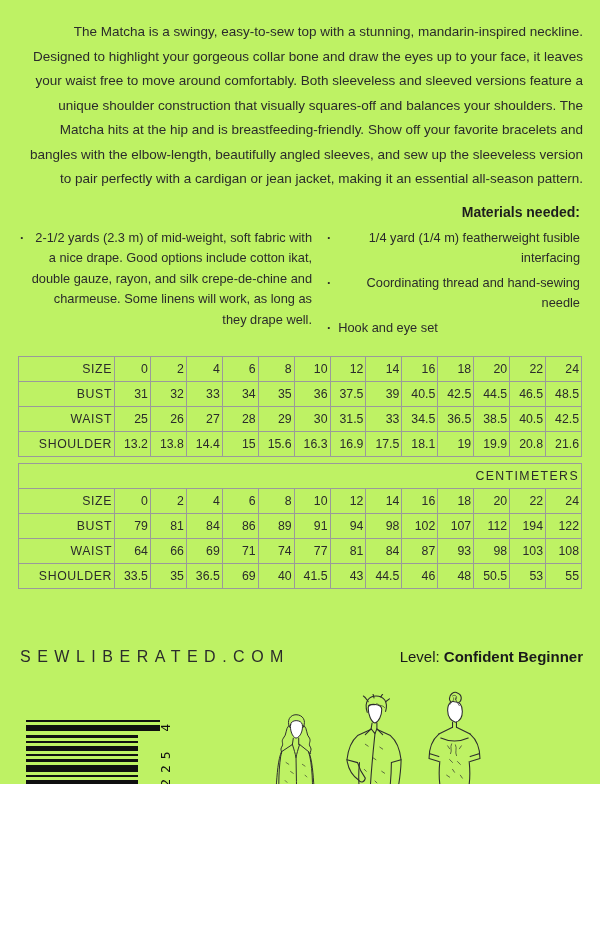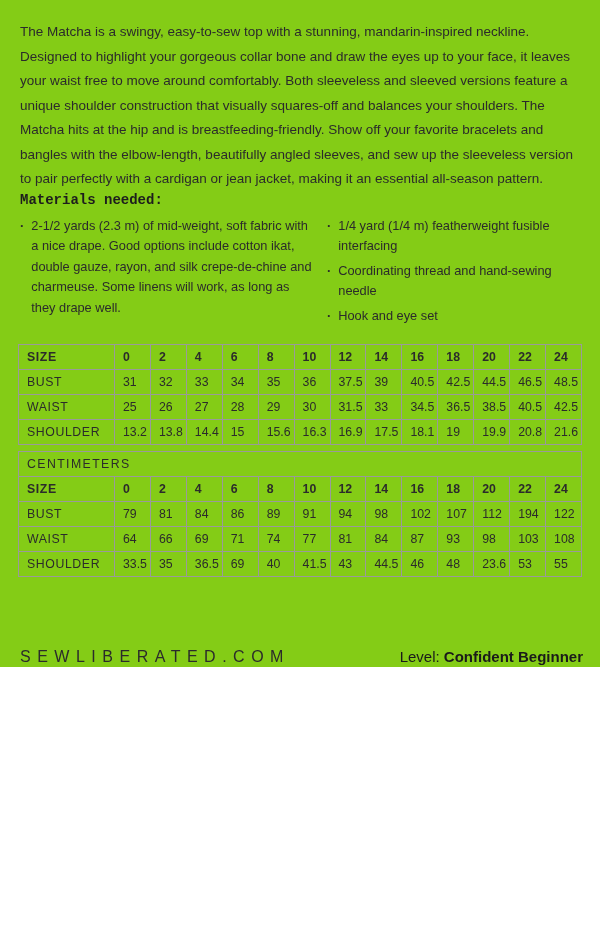--- a/index.html
+++ b/index.html
@@ -1,34 +1,34 @@
 <!DOCTYPE html>
 <html><head>
 <meta charset="utf-8">
 <style>
   html,body { margin:0; padding:0; background:#ffffff; }
   body { font-family:"Liberation Sans", sans-serif; }
-  .page { position:relative; width:600px; height:667px; background:#84cc16; color:#2b2b2b; overflow:hidden; }
+  .page { position:relative; width:600px; height:784px; background:#bef264; color:#2b2b2b; overflow:hidden;text-align:right; }
 
   .description { margin:20px 17px 0 20px; font-size:13.5px; line-height:24.5px; color:#2b2b2b; }
 
-  .materials-heading { margin:0 20px 0; font-size:14px; font-weight:700; color:#1d1d1d;font-family:Liberation Mono, monospace; }
+  .materials-heading { margin:12px 20px 0; font-size:14px; font-weight:700; color:#1d1d1d; }
 
   .materials-cols { display:flex; gap:15px; margin:8px 20px 0; font-size:12.8px; line-height:20.5px; }
   .materials-col { list-style:none; margin:0; padding:0; }
   .materials-col.left { width:292px; flex:none; }
   .materials-col.right { flex:1; }
   .materials-col li { display:flex; gap:7px; margin:0 0 4px 0; }
   .bullet { flex:none; font-weight:700; }
 
   .size-table { border-collapse:collapse; margin:14px 18px 0 18px; width:564px; table-layout:fixed; }
   .size-table td { border:1px solid #9a9a9a; font-size:12.3px; color:#2b2b2b; padding:5px 2px 5px 8px;
                    overflow:hidden; white-space:nowrap; }
   .unit-cell { letter-spacing:1.4px; }
-  .size-row td { font-weight:700; }
+  .size-row td { font-weight:400; }
   .row-label { letter-spacing:0.6px; }
   .cm-table { margin-top:6px;padding-left:32px; }
 
   .footer-row { position:absolute; top:648px; left:20px; width:563px; display:flex;
                 justify-content:space-between; align-items:baseline; }
   .website { font-size:16px; letter-spacing:6.5px; color:#2b2b2b; }
   .level { font-size:15px; color:#1a1a1a; }
   .level .value { font-weight:700; }
 
   .bottom-row { position:absolute; top:690px; left:0; width:600px; height:238px; }
@@ -208,21 +208,21 @@
       <td>33.5</td>
           <td>35</td>
           <td>36.5</td>
           <td>69</td>
           <td>40</td>
           <td>41.5</td>
           <td>43</td>
           <td>44.5</td>
           <td>46</td>
           <td>48</td>
-          <td>23.6</td>
+          <td>50.5</td>
           <td>53</td>
           <td>55</td>
     </tr>
   </tbody>
     </table>
 
   <div class="footer-row">
     <div class="website">SEWLIBERATED.COM</div>
     <div class="level">
       <span class="label">Level:</span>

